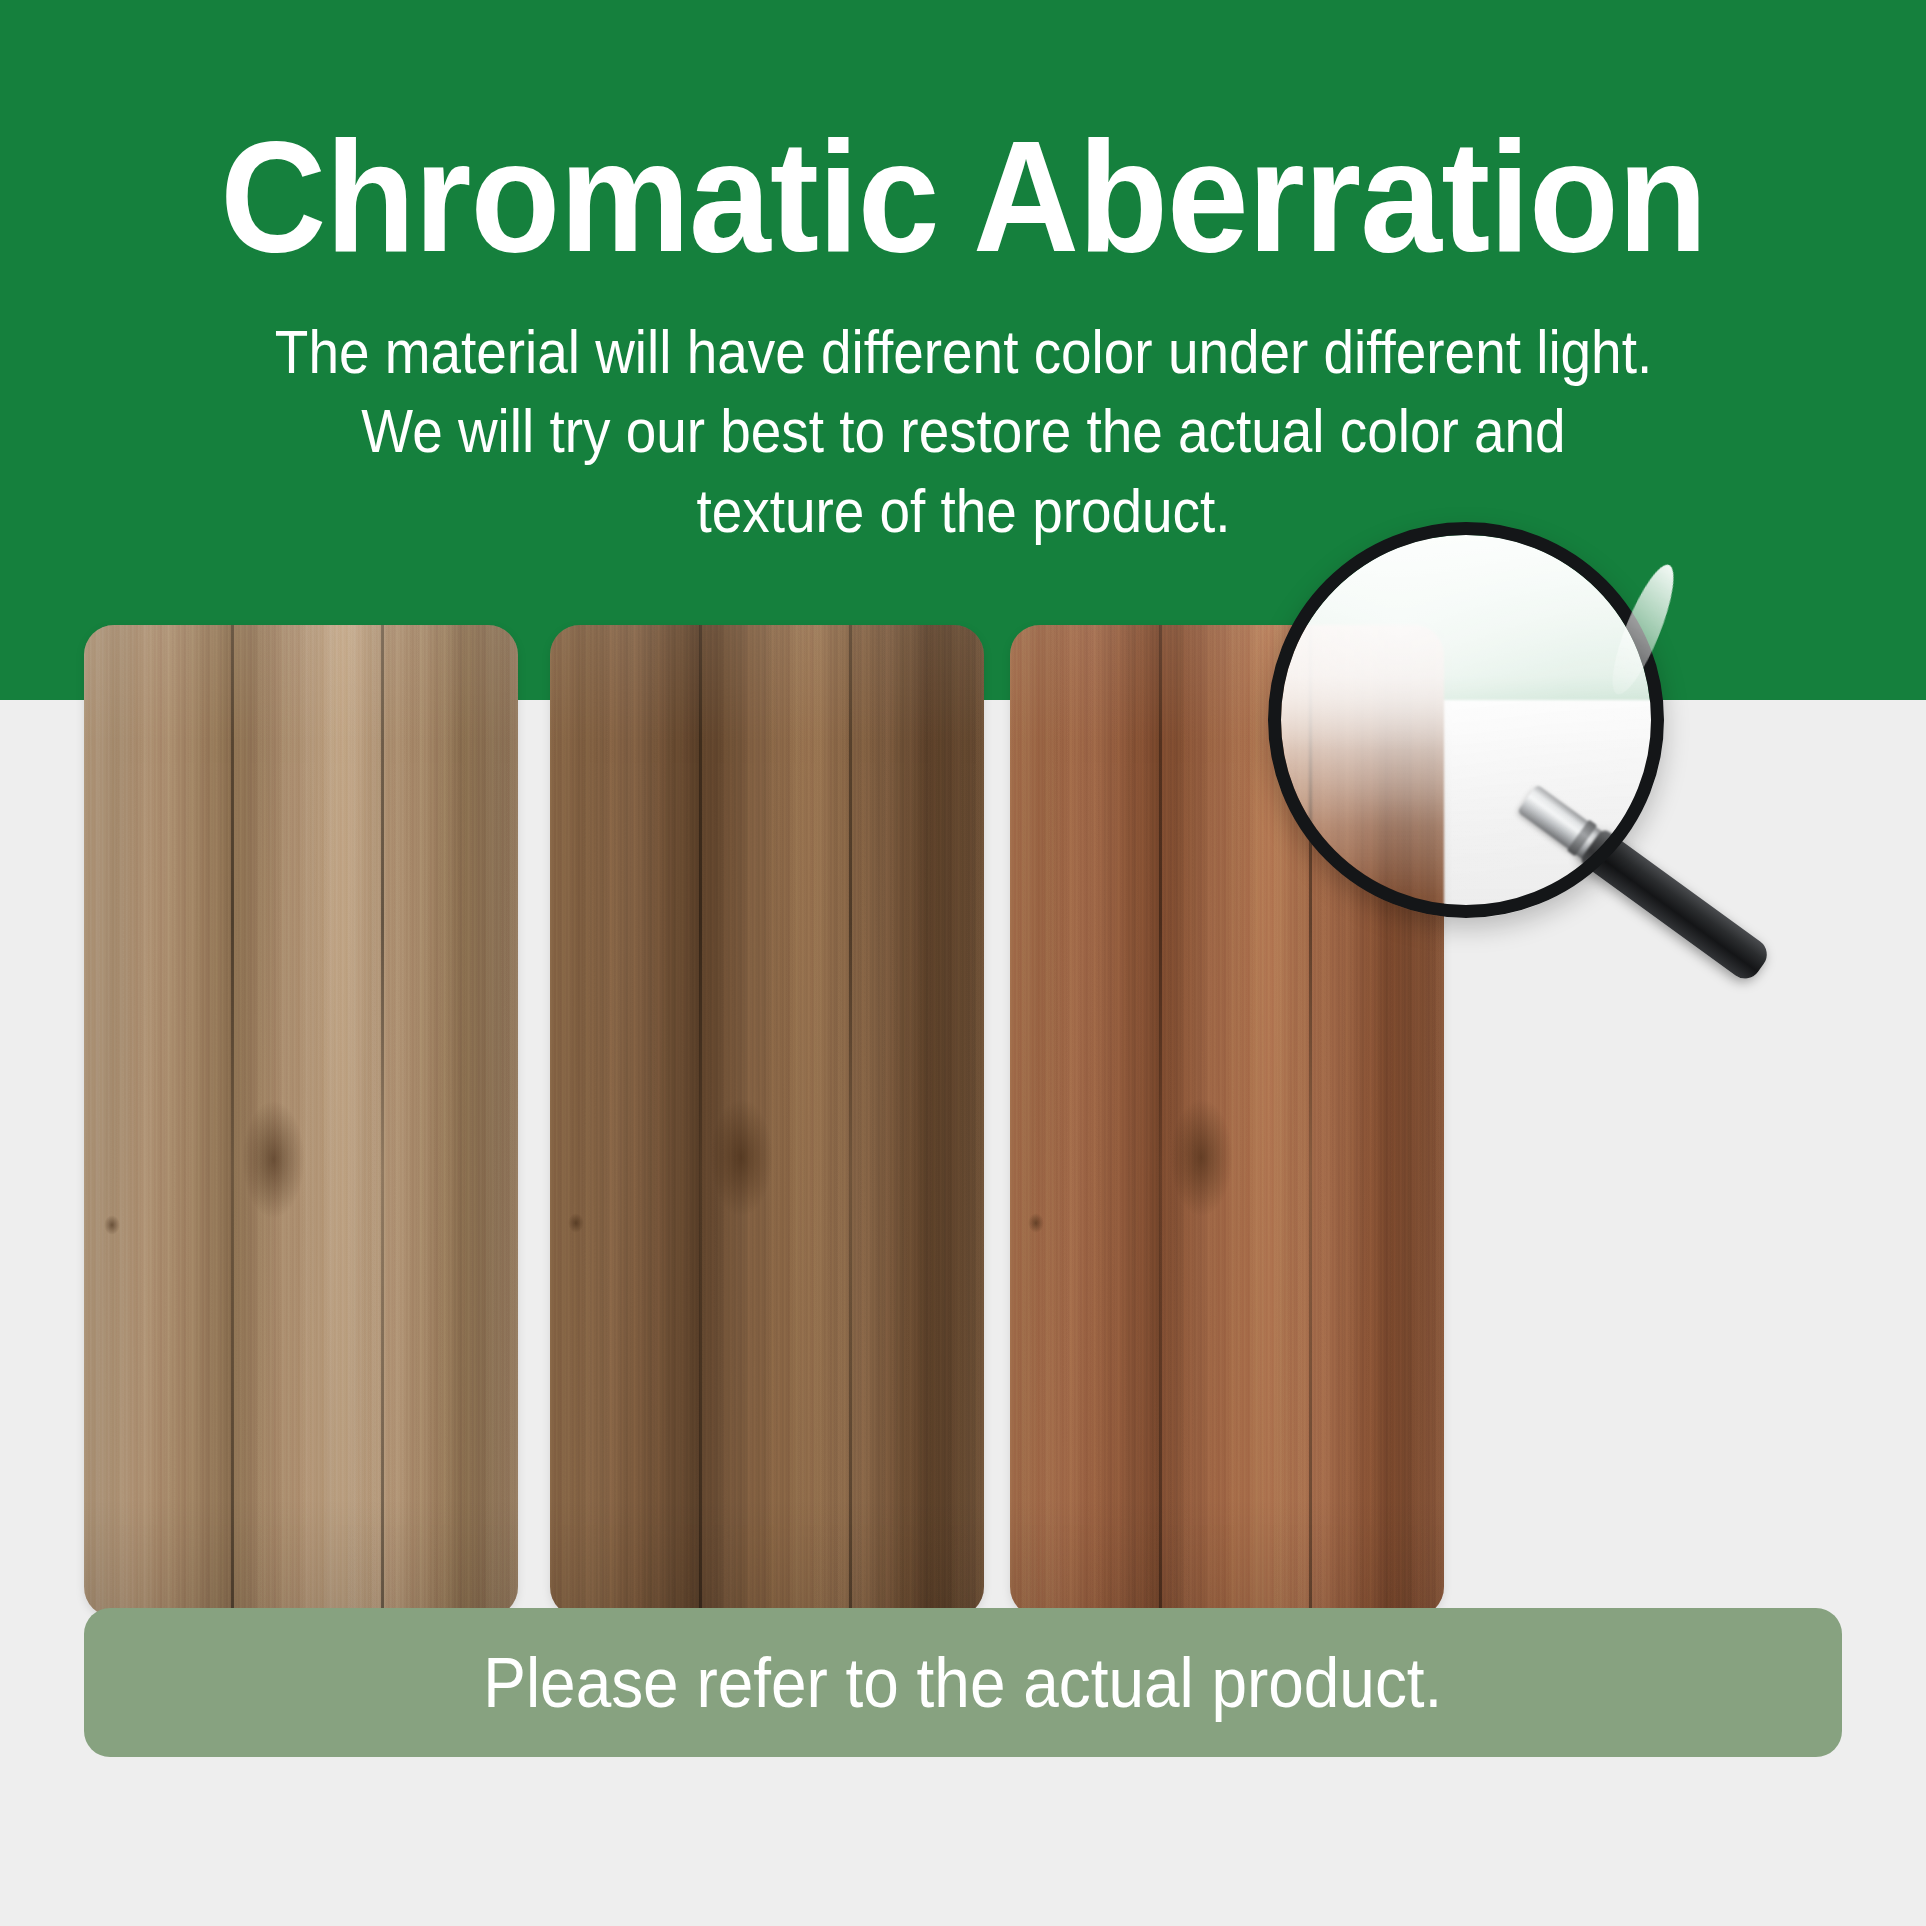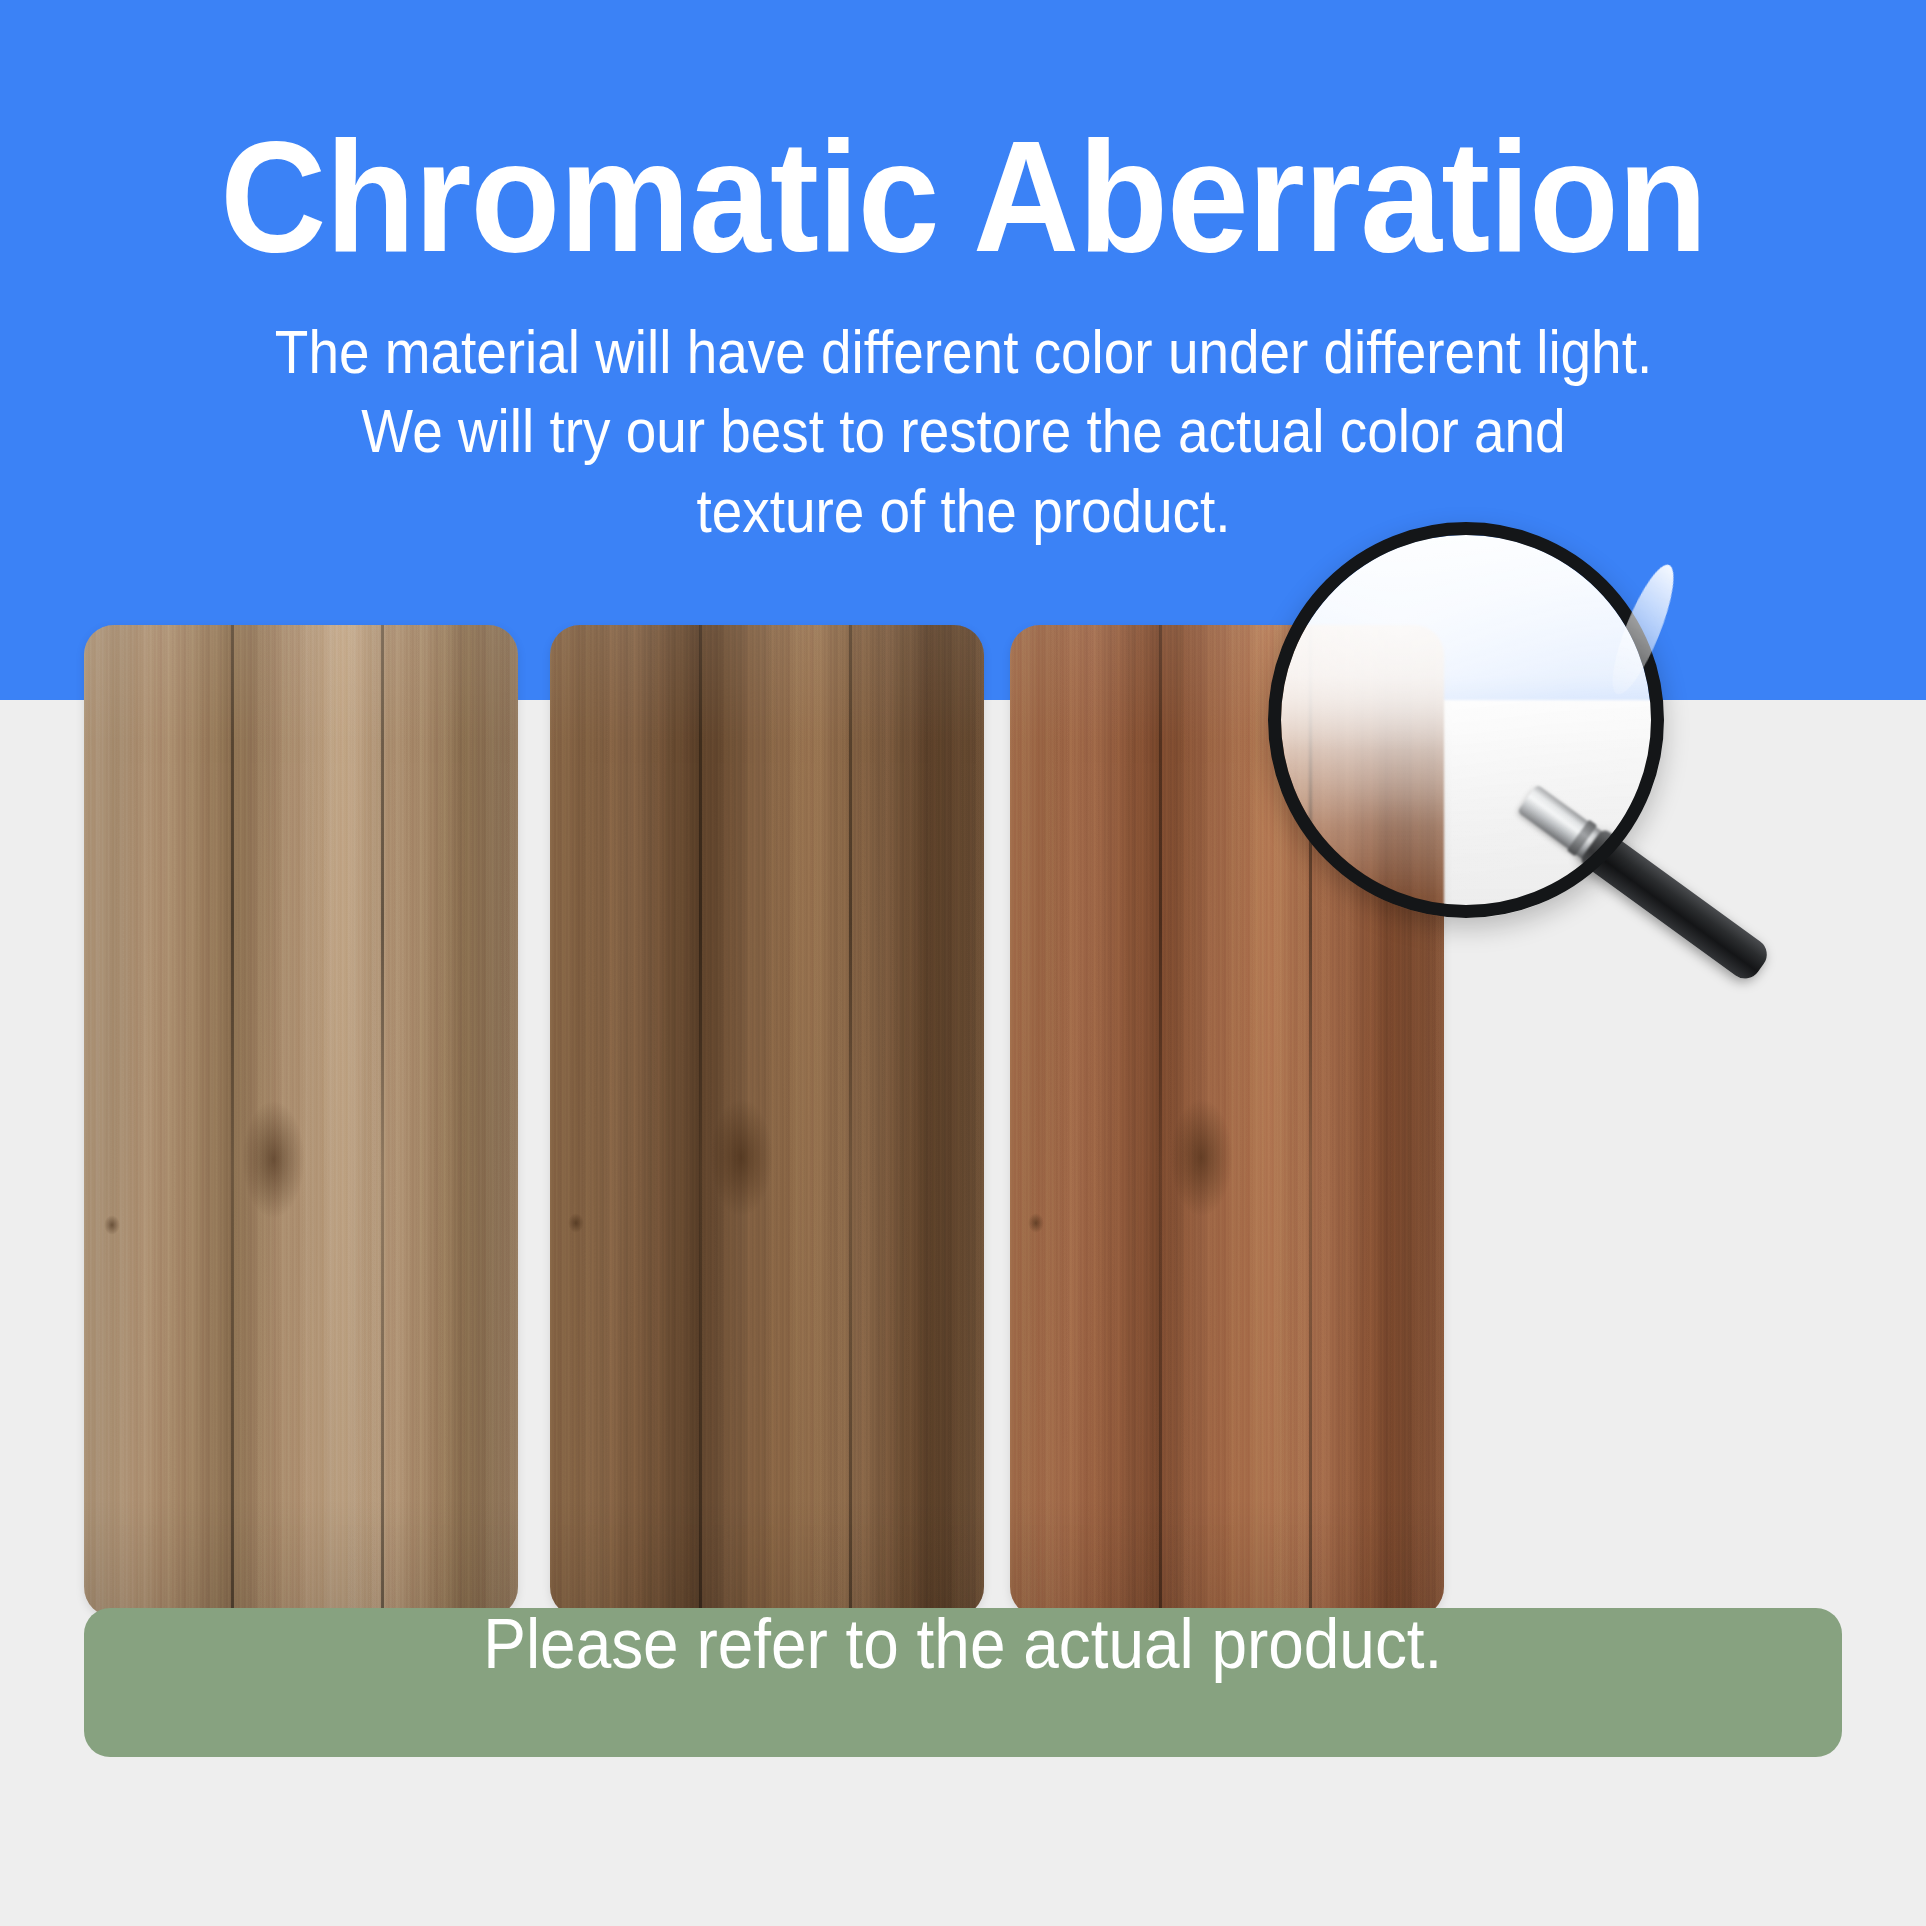--- a/index.html
+++ b/index.html
@@ -230,37 +230,37 @@
   
   .footer-banner {
     position: absolute;
     left: 84px;
     top: 1608px;
     width: 1758px;
     height: 149px;
     border-radius: 26px;
     background: #87a280;
     display: flex;
-    align-items: flex-start;
+    align-items: center;
     justify-content: center;
     z-index: 5;
   }
   .footer-text {
     color: #ffffff;
     font-size: 71px;
     line-height: 1;
     font-weight: 400;
     transform: scaleX(0.90);
     white-space: nowrap;
   }
 </style>
 </head>
 <body style="background: rgb(238, 238, 238);">
 
-<div class="header" style="background: #3b82f6;">
+<div class="header" style="background: #15803d;">
   <h1 class="title">Chromatic Aberration</h1>
   <p class="subtitle">
     <span class="sub-line">The material will have different color under different light.</span>
     <span class="sub-line">We will try our best to restore the actual color and</span>
     <span class="sub-line">texture of the product.</span>
   </p>
 </div>
 
 <div class="body-area"></div>
 

